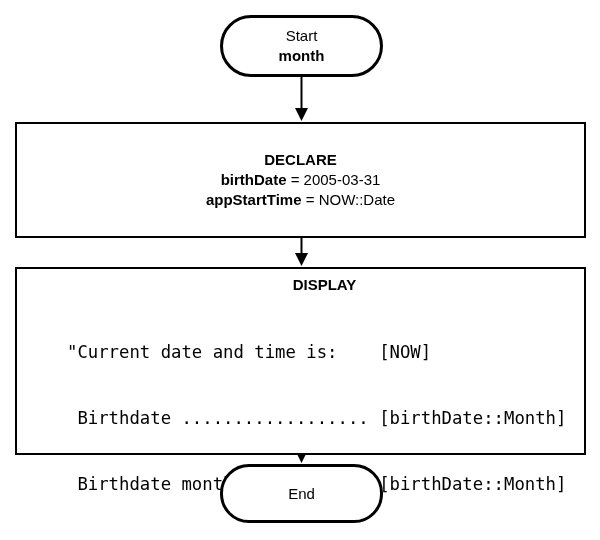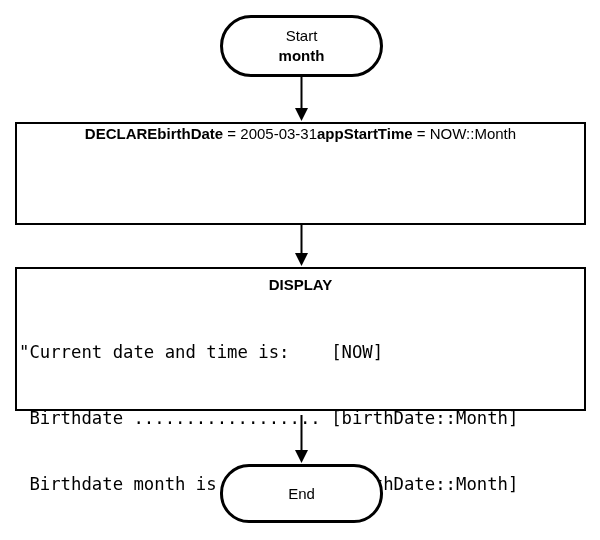--- a/index.html
+++ b/index.html
@@ -37,30 +37,30 @@
   .sub { font-weight: bold; }
 
   .box {
     position: absolute;
     left: 15px;
     width: 571px;
     background: #ffffff;
     border: 2px solid #000000;
   }
   .box.declare {
-    top: 122px; height: 103px;
+    top: 122px; height: 116px;
     display: flex;
-    flex-direction: row;
+    flex-direction: column;
     justify-content: center;
     text-align: center;
     font-size: 15px;
     line-height: 20px;
   }
   .box.display {
-    top: 267px; height: 144px;
+    top: 267px; height: 188px; padding-left: 48px;
   }
   .box-title {
     font-weight: bold;
     font-size: 15px;
   }
   .display .box-title {
     text-align: center;
     margin-top: 7px;
     line-height: 18px;
   }
@@ -103,21 +103,21 @@
     </g>
     <g>
       <line x1="301.5" y1="415" x2="301.5" y2="452" stroke="#000000" stroke-width="2"></line>
       <polygon points="295,450 308,450 301.5,463" fill="#000000"></polygon>
     </g>
   </svg>
 
   <div class="box declare">
     <div class="box-title">DECLARE</div>
     <div class="declare-line"><span class="b">birthDate</span><span> = 2005-03-31</span></div>
-    <div class="declare-line"><span class="b">appStartTime</span><span> = NOW::Month</span></div>
+    <div class="declare-line"><span class="b">appStartTime</span><span> = NOW::Date</span></div>
   </div>
 
   <div class="box display">
     <div class="box-title">DISPLAY</div>
     <div class="mono-block">
       <div>"Current date and time is:    [NOW]</div>
       <div> Birthdate .................. [birthDate::Month]</div>
       <div> Birthdate month is ......... [birthDate::Month]</div>
       <div> Application start hour ..... [appStartTime::Hour]</div>
       

